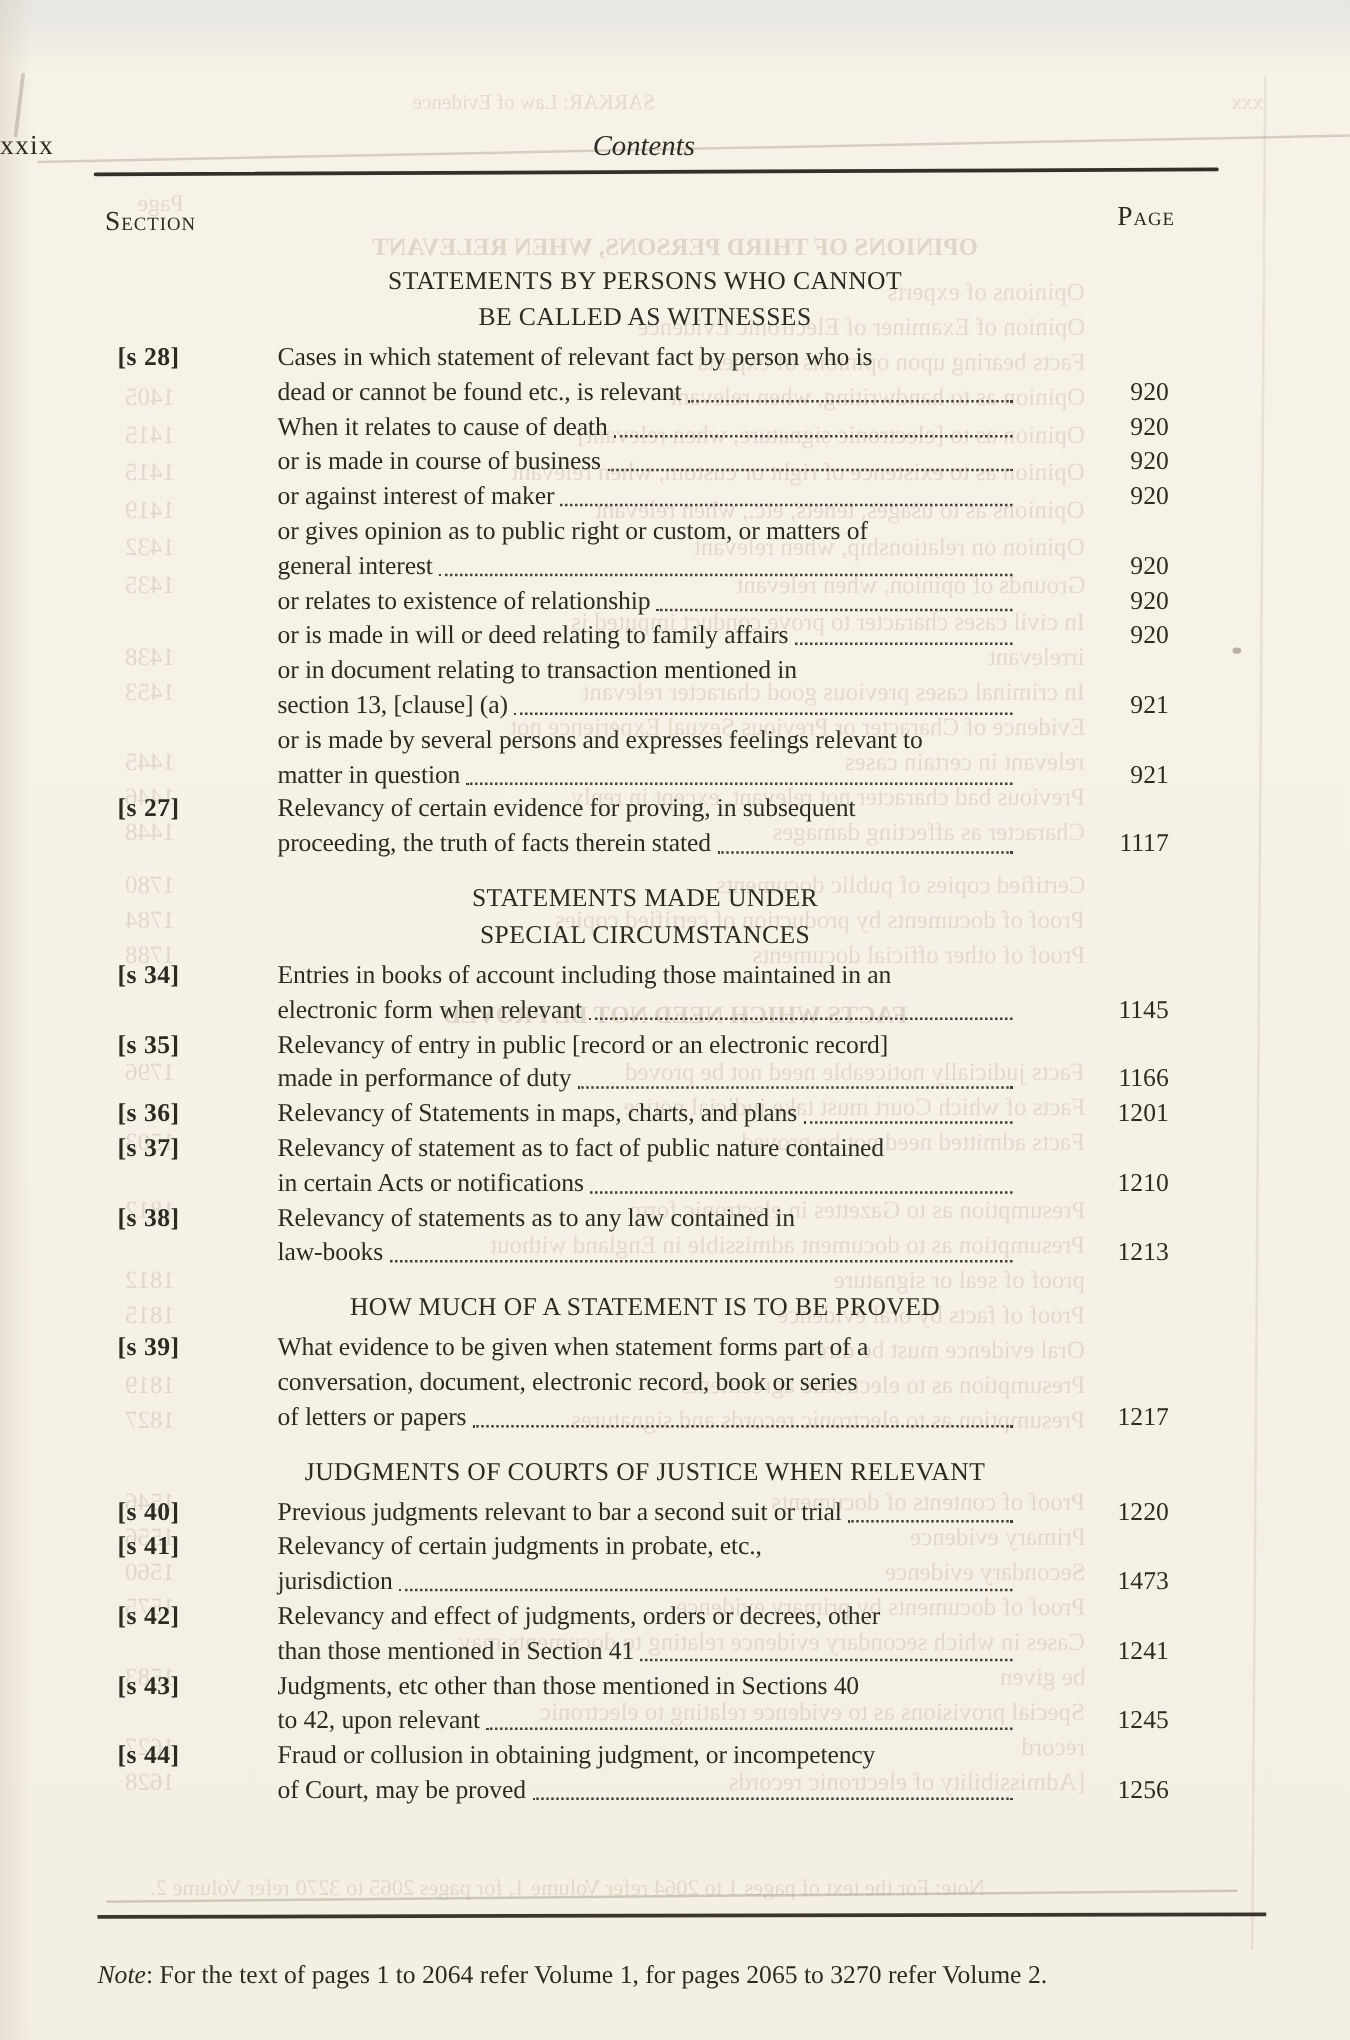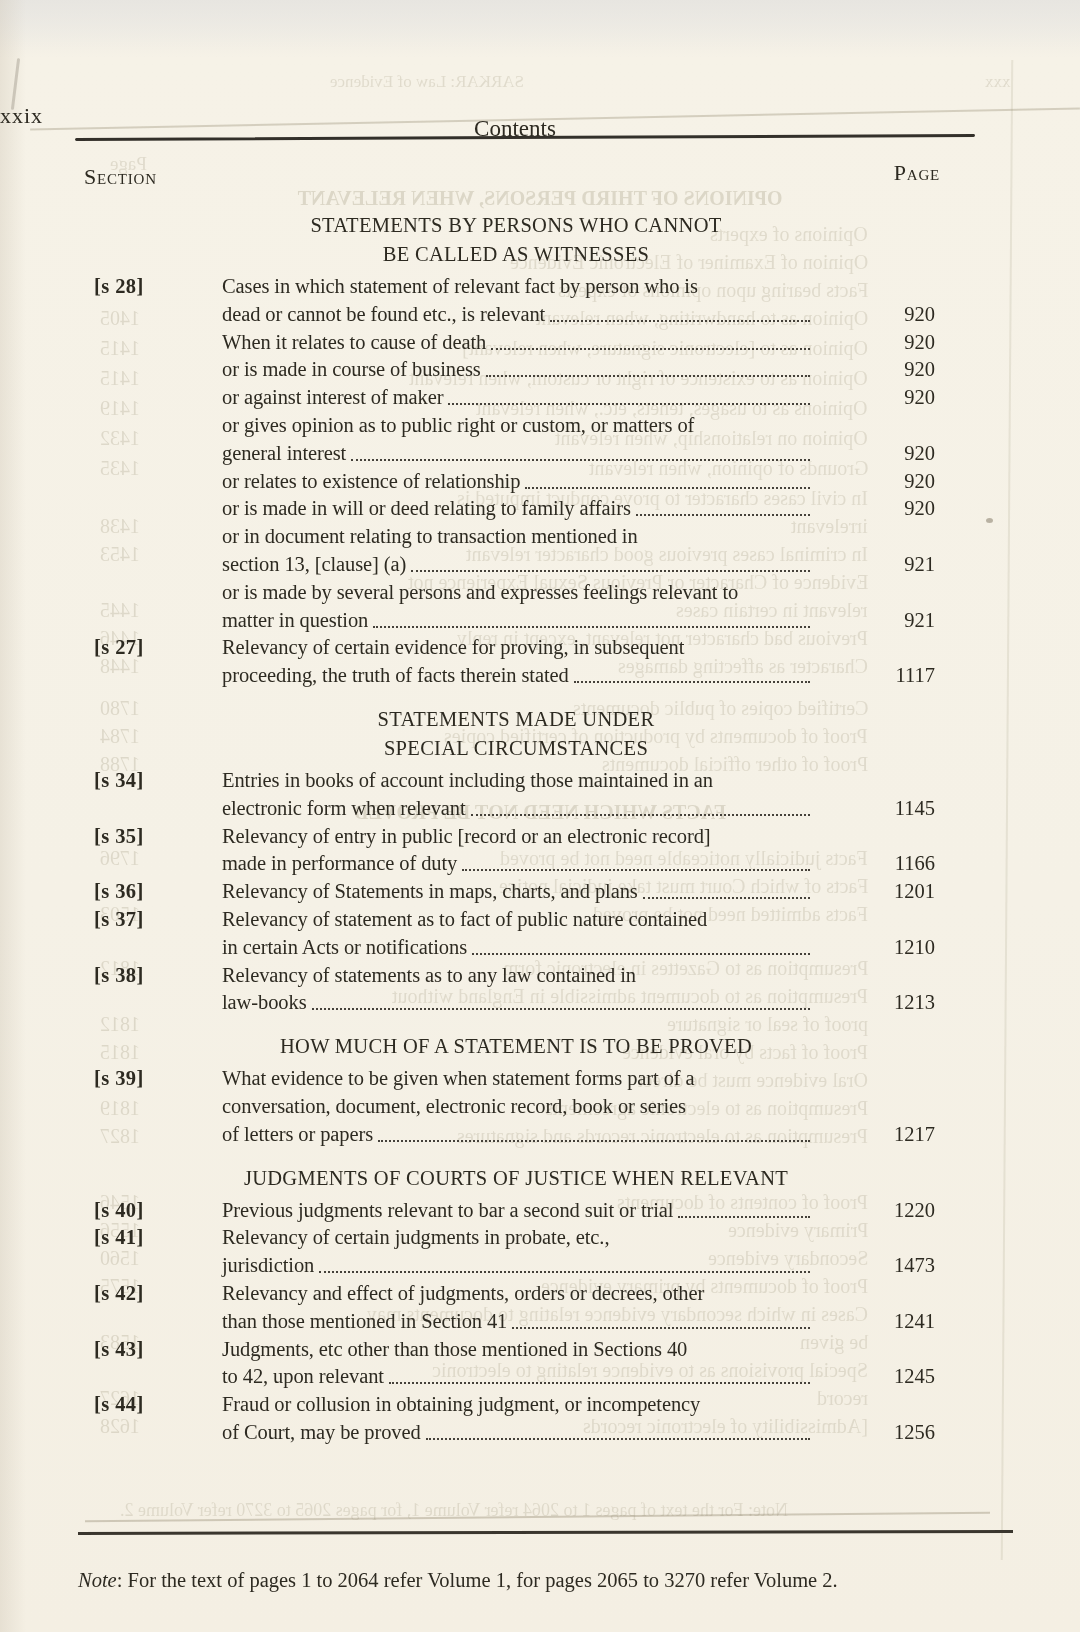--- a/index.html
+++ b/index.html
@@ -23,22 +23,22 @@
   .gh-head { left:240px; width:600px; text-align:center; font-weight:bold; opacity:0.24; }
   .gh-num { left:100px; opacity:0.22; }
   .top-ghost-rule { position:absolute; top:118px; left:30px; width:1050px; height:1.6px;
     background:rgba(150,140,115,0.35); transform:rotate(-1.15deg); }
   .foot-ghost-rule { position:absolute; top:1516px; left:85px; width:905px; height:1.5px;
     background:rgba(145,135,110,0.38); transform:rotate(-0.55deg); }
   .speck { position:absolute; top:518px; left:986px; width:7px; height:5px;
     background:rgba(110,100,80,0.45); border-radius:50%; filter:blur(0.6px); }
 
   
-  .contents-title { position:absolute; top:116px; left:0; width:1030px; text-align:center;
-    font-size:23px; }
+  .contents-title { position:absolute; top:104px; left:0; width:1030px; text-align:center;
+    font-style:italic; font-size:23px; }
   .folio { position:absolute; top:103px; left:0; width:940px; 
     font-size:22px; letter-spacing:1px; }
   .head-rule { position:absolute; top:136px; left:75px; width:900px; height:2.6px;
     background:#33302a; transform:rotate(-0.25deg); border-radius:2px; }
   .col-label { font-variant:small-caps; font-size:22px; letter-spacing:0.8px; }
   .lbl-section { position:absolute; top:164px; left:84px; }
   .lbl-page { position:absolute; top:160px; left:0; width:940px; text-align:right; }
 
   
   .toc { position:absolute; top:198px; left:75px; width:860px; }

